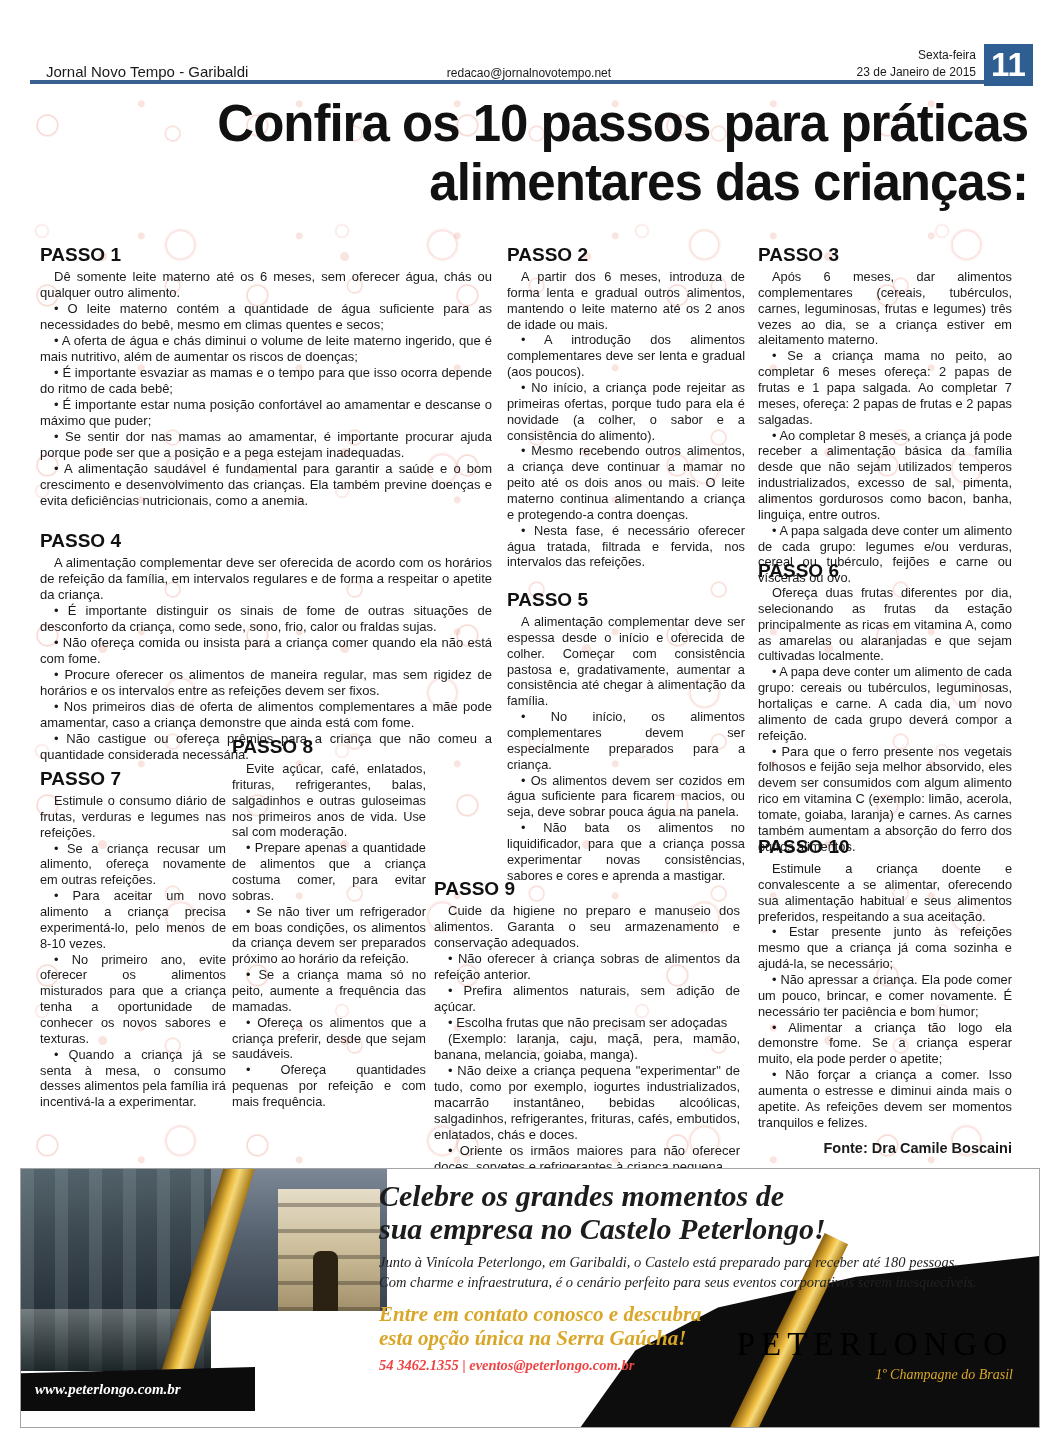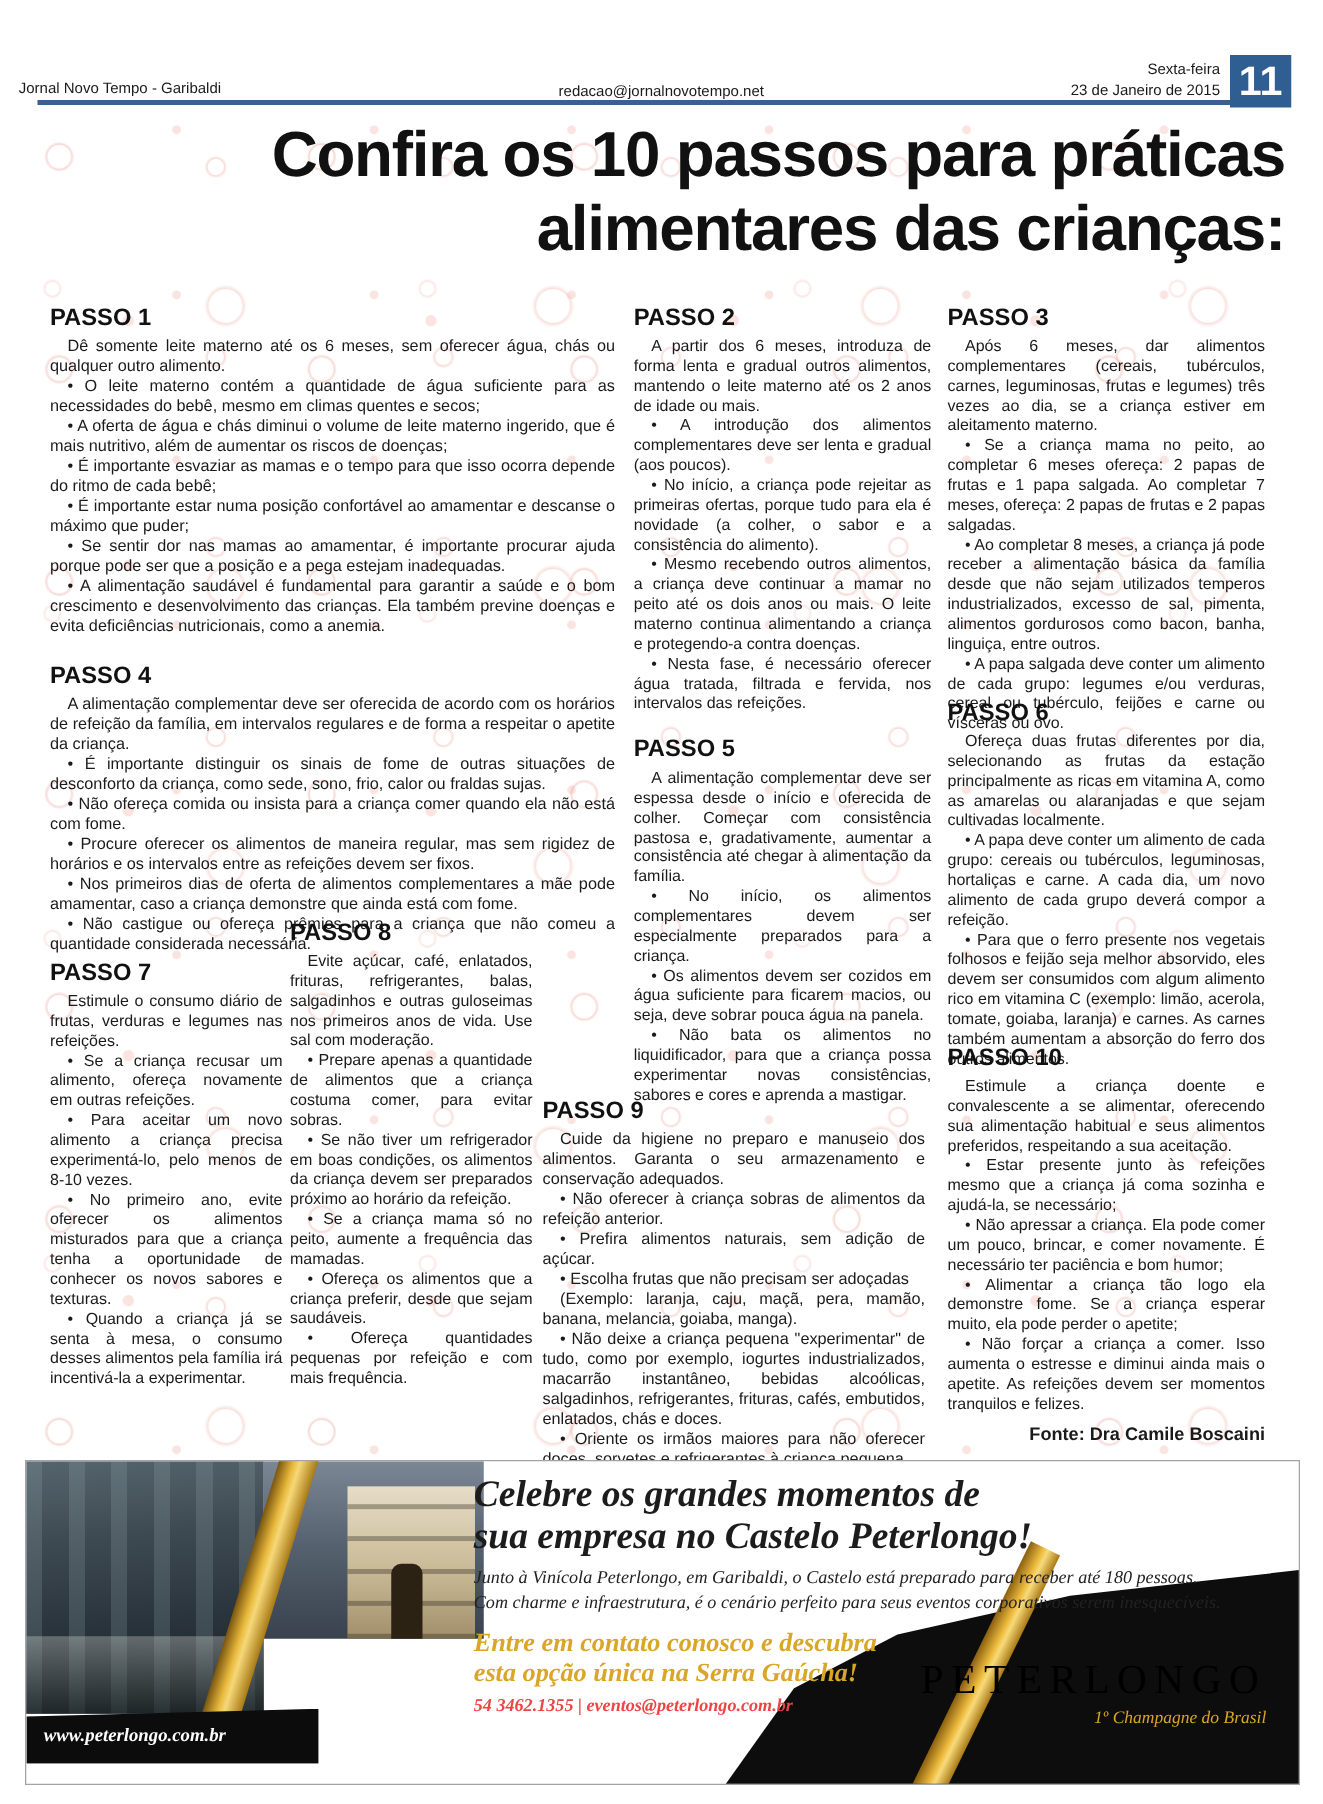--- a/index.html
+++ b/index.html
@@ -11,21 +11,21 @@
     background-image:
       radial-gradient(circle at 14% 22%, rgba(228,120,102,0) 9px, rgba(228,120,102,.30) 10px, rgba(228,120,102,0) 12px),
       radial-gradient(circle at 62% 70%, rgba(228,120,102,0) 13px, rgba(228,120,102,.22) 14px, rgba(228,120,102,0) 17px),
       radial-gradient(circle at 85% 30%, rgba(228,120,102,0) 6px, rgba(228,120,102,.26) 7px, rgba(228,120,102,0) 9px),
       radial-gradient(circle at 35% 86%, rgba(228,120,102,.20) 0 4px, rgba(228,120,102,0) 5px),
       radial-gradient(circle at 78% 12%, rgba(228,120,102,.20) 0 3px, rgba(228,120,102,0) 4px),
       radial-gradient(circle at 8% 55%, rgba(228,120,102,0) 5px, rgba(228,120,102,.18) 6px, rgba(228,120,102,0) 8px);
     background-size:210px 170px,262px 224px,182px 152px,242px 196px,158px 132px,300px 260px;}
 
   
-  .hdr-left{position:absolute;left:15px;top:63px;font-size:12px;z-index:2;}
+  .hdr-left{position:absolute;left:46px;top:63px;font-size:15px;z-index:2;}
   .hdr-center{position:absolute;left:0;right:0;top:66px;text-align:center;font-size:12px;z-index:2;}
   .hdr-right{position:absolute;right:82px;top:47px;text-align:right;font-size:12px;line-height:1.45;z-index:2;}
   .hdr-rule{position:absolute;left:30px;top:80px;width:1000px;height:4px;background:#3a6090;z-index:1;}
   .pagenum{position:absolute;left:984px;top:44px;width:49px;height:42px;background:#2e5e92;color:#fff;
            font-size:33px;font-weight:bold;text-align:center;line-height:42px;z-index:3;}
 
   
   .title{position:absolute;left:30px;right:30px;top:94px;text-align:right;z-index:2;
          font-size:51px;font-weight:bold;letter-spacing:-1px;line-height:1.16;color:#111;}
 

